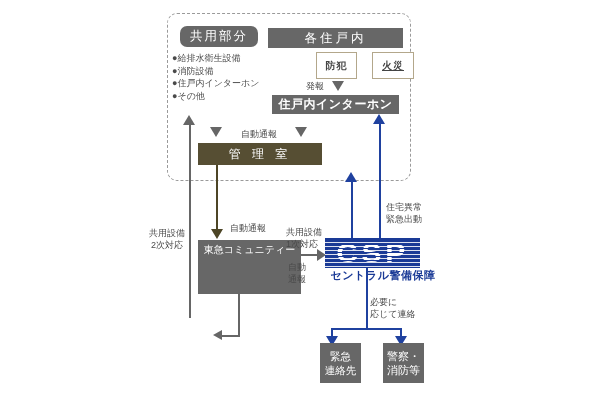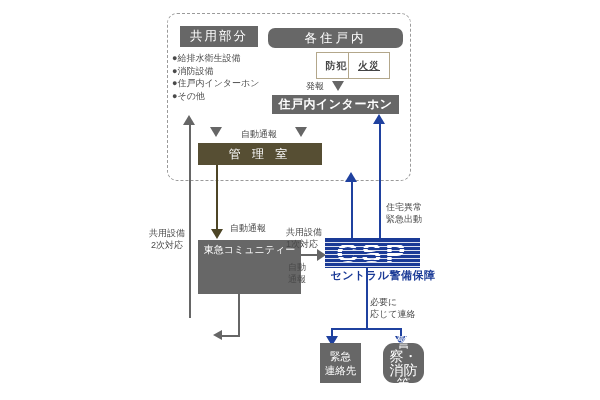--- a/index.html
+++ b/index.html
@@ -31,31 +31,31 @@
            rgba(0,0,0,0) 0 1px, var(--csp-blue) 1px 2.5px,
            rgba(0,0,0,0) 2.5px 3px, rgba(255,255,255,.85) 3px 4px);}
 </style>
 </head>
 <body>
 
 <div id="stage">
 
   <div id="dashedbox" class="abs" style="left:167px;top:13px;width:242px;height:166px;"></div>
 
-  <div class="abs graybox" style="left:180px;top:26px;width:78px;height:21px;font-size:12.5px;letter-spacing:2px;">共用部分</div>
+  <div class="abs graybox" style="left:180px;top:26px;width:78px;height:21px;font-size:12.5px;letter-spacing:2px;border-radius:7px;">共用部分</div>
   <div class="abs" style="left:172px;top:52px;font-size:9px;line-height:12.5px;color:var(--label-text);">
     <div>●給排水衛生設備</div>
     <div>●消防設備</div>
     <div>●住戸内インターホン</div>
     <div>●その他</div>
   </div>
 
-  <div class="abs graybox" style="left:268px;top:28px;width:135px;height:20px;font-size:12.5px;letter-spacing:3px;border-radius:7px;">各住戸内</div>
+  <div class="abs graybox" style="left:268px;top:28px;width:135px;height:20px;font-size:12.5px;letter-spacing:3px;">各住戸内</div>
   <div class="abs alarm" style="left:316px;top:52px;width:39px;height:25px;text-align:right;">防犯</div>
-  <div class="abs alarm" style="left:348px;top:52px;width:40px;height:25px;text-decoration:underline;">火災</div>
+  <div class="abs alarm" style="left:372px;top:52px;width:40px;height:25px;text-decoration:underline;">火災</div>
 
   <div class="abs lbl" style="left:306px;top:80px;">発報</div>
   <div class="abs tri down c-gray" style="left:332px;top:81px;"></div>
 
   <div class="abs graybox" style="left:272px;top:95px;width:127px;height:19px;font-size:12px;font-weight:bold;letter-spacing:0.5px;">住戸内インターホン</div>
 
   <div class="abs tri down c-gray" style="left:210px;top:127px;"></div>
   <div class="abs lbl" style="left:241px;top:128px;">自動通報</div>
   <div class="abs tri down c-gray" style="left:295px;top:127px;"></div>
 
@@ -118,16 +118,16 @@
 
 
   <div class="abs">
     <div class="abs vline fillc c-gray" style="left:238px;top:294px;height:43px;"></div>
     <div class="abs hline fillc c-gray" style="left:222px;top:335px;width:17px;"></div>
     <div class="abs tri left c-gray" style="left:213px;top:330px;"></div>
   </div>
 
   <div class="abs graybox ml" style="left:313px;top:343px;width:41px;height:40px;font-size:10.5px;line-height:14px;text-align:center;margin-left:7px;">緊急
 連絡先</div>
-  <div class="abs graybox ml" style="left:383px;top:343px;width:41px;height:40px;font-size:14px;line-height:14px;text-align:center;border-radius:11px;">警察・
+  <div class="abs graybox ml" style="left:383px;top:343px;width:41px;height:40px;font-size:11px;line-height:14px;text-align:center;">警察・
 消防等</div>
 
 </div>
 
 </body></html>

